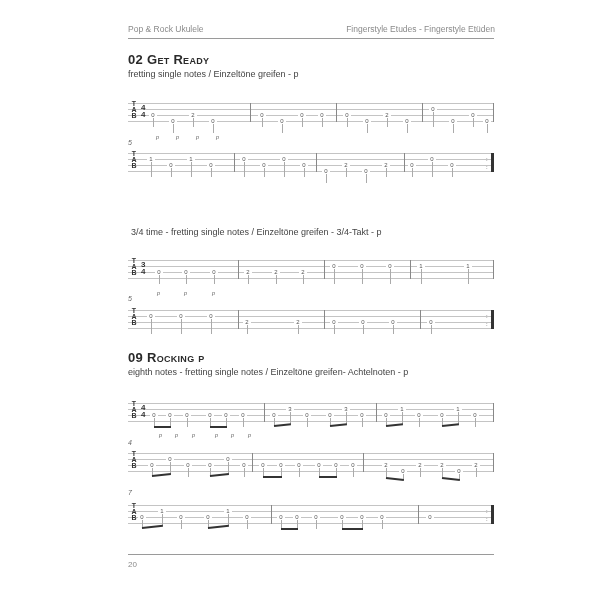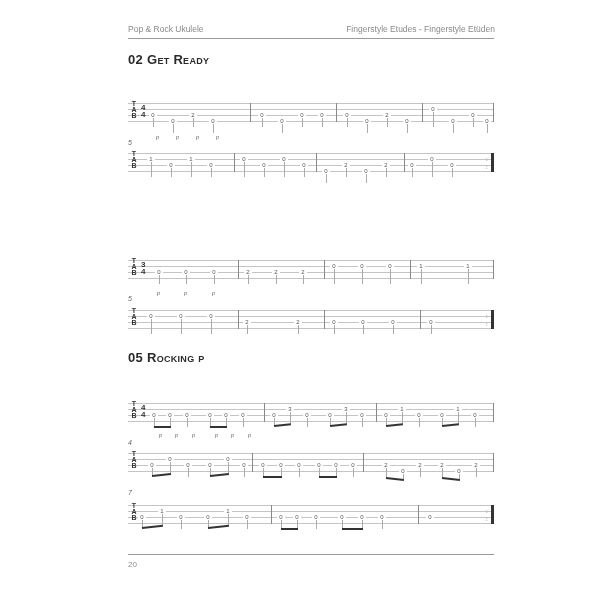--- a/index.html
+++ b/index.html
@@ -28,20 +28,21 @@
 </head>
 <body>
 
 <div class="page">
 
   <div class="hdr-left">Pop &amp; Rock Ukulele</div>
   <div class="hdr-right">Fingerstyle Etudes - Fingerstyle Etüden</div>
   <div class="hdr-rule"></div>
 
   <div class="title" style="top:52px">02 Get Ready</div>
+  <div class="sub" style="top:69px">fretting single notes / Einzeltöne greifen - p</div>
 
   <div class="staff" style="top:103px;height:20px">
     <div class="sline" style="top:0"></div>
       <div class="sline" style="top:6px"></div>
       <div class="sline" style="top:12px"></div>
       <div class="sline" style="top:18px"></div>
     <div class="tabcl" style="top:-2px"><span>T</span><br><span>A</span><br><span>B</span></div>
     <div class="ts" style="top:1px"><span>4</span><br><span>4</span></div>
     <div class="bar" style="left:122px;top:0;height:19px"></div>
     <div class="bar" style="left:208px;top:0;height:19px"></div>
@@ -127,20 +128,21 @@
     <div class="note" style="left:254px;top:9px">2</div>
       <div class="stem" style="left:258px;top:15px;height:9px"></div>
     <div class="note" style="left:280px;top:9px">0</div>
       <div class="stem" style="left:284px;top:15px;height:9px"></div>
     <div class="note" style="left:300px;top:3px">0</div>
       <div class="stem" style="left:304px;top:9px;height:15px"></div>
     <div class="note" style="left:320px;top:9px">0</div>
       <div class="stem" style="left:324px;top:15px;height:9px"></div>
   </div>
 
+  <div class="sub" style="top:227px;left:131px">3/4 time - fretting single notes / Einzeltöne greifen -  3/4-Takt - p</div>
 
   <div class="staff" style="top:260px;height:20px">
     <div class="sline" style="top:0"></div>
       <div class="sline" style="top:6px"></div>
       <div class="sline" style="top:12px"></div>
       <div class="sline" style="top:18px"></div>
     <div class="tabcl" style="top:-2px"><span>T</span><br><span>A</span><br><span>B</span></div>
     <div class="ts" style="top:1px"><span>3</span><br><span>4</span></div>
     <div class="bar" style="left:110px;top:0;height:19px"></div>
     <div class="bar" style="left:196px;top:0;height:19px"></div>
@@ -199,21 +201,22 @@
     <div class="note" style="left:202px;top:9px">0</div>
       <div class="stem" style="left:206px;top:15px;height:9px"></div>
     <div class="note" style="left:231px;top:9px">0</div>
       <div class="stem" style="left:235px;top:15px;height:9px"></div>
     <div class="note" style="left:261px;top:9px">0</div>
       <div class="stem" style="left:265px;top:15px;height:9px"></div>
     <div class="note" style="left:299px;top:9px">0</div>
       <div class="stem" style="left:303px;top:15px;height:9px"></div>
   </div>
 
-  <div class="title" style="top:350px">05 Rocking p</div>
+  <div class="title" style="top:350px">09 Rocking p</div>
+  <div class="sub" style="top:367px">eighth notes - fretting single notes / Einzeltöne greifen- Achtelnoten - p</div>
 
   <div class="staff" style="top:403px;height:20px">
     <div class="sline" style="top:0"></div>
       <div class="sline" style="top:6px"></div>
       <div class="sline" style="top:12px"></div>
       <div class="sline" style="top:18px"></div>
     <div class="tabcl" style="top:-2px"><span>T</span><br><span>A</span><br><span>B</span></div>
     <div class="ts" style="top:1px"><span>4</span><br><span>4</span></div>
     <div class="bar" style="left:136px;top:0;height:19px"></div>
     <div class="bar" style="left:248px;top:0;height:19px"></div>

